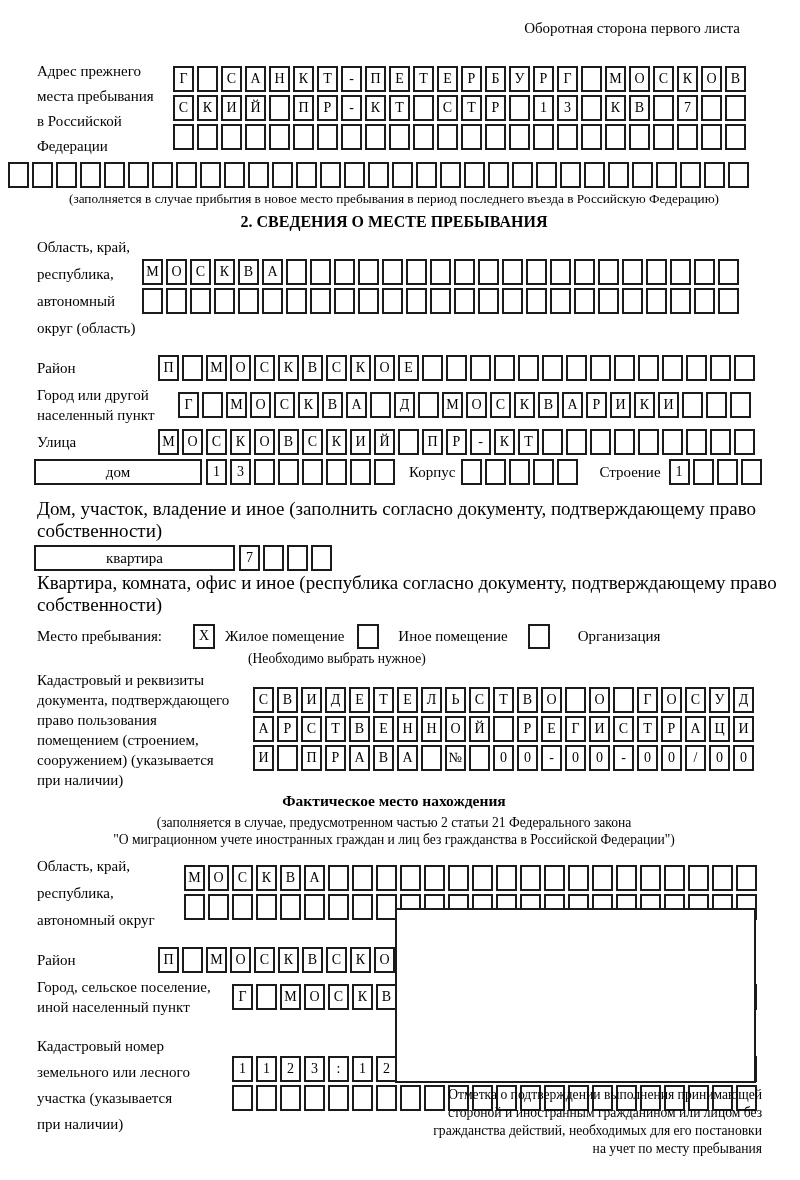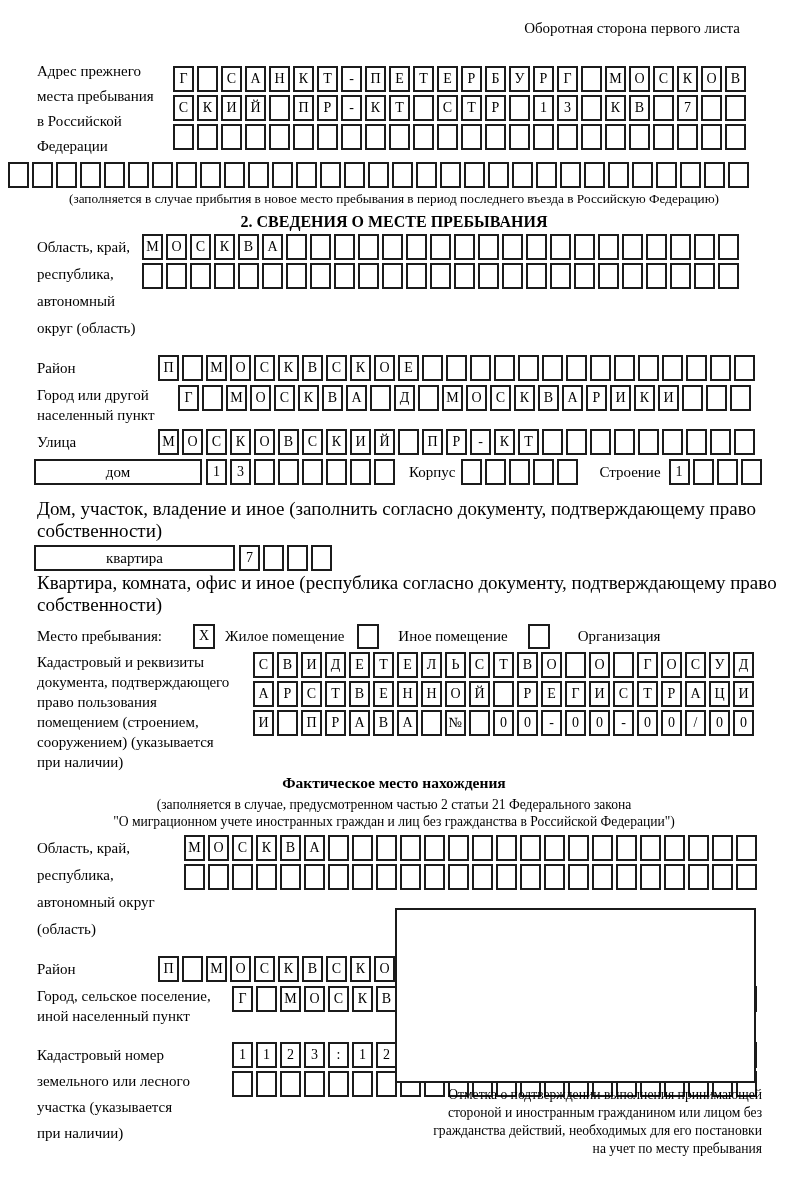--- a/index.html
+++ b/index.html
@@ -8,21 +8,21 @@
   .page{width:800px;height:1180px;box-sizing:border-box;padding:20px 20px 0 8px;position:relative;}
 
   .back-note{text-align:right;padding-right:40px;font-size:15px;}
 
   
   .cell{flex:0 0 auto;width:21px;height:26px;border:2px solid #1b1b1b;margin-right:3px;
         box-sizing:border-box;text-align:center;font-size:14px;line-height:21px;background:#fff;}
   .cellrow{display:flex;}
   .rowstack .cellrow{margin-bottom:3px;}
 
-  .field{display:flex;align-items:flex-start;}
+  .field{display:flex;align-items:center;}
   .flabel{flex:0 0 auto;box-sizing:border-box;padding-left:29px;font-size:15px;line-height:26px;}
   .lh25 div{line-height:25px;} .lh27 div{line-height:27px;} .lh20 div{line-height:20px;}
   .lh21 div{line-height:20px;} .lh26 div{line-height:26px;}
   .w165{width:165px;} .w134{width:134px;} .w150{width:150px;} .w170{width:170px;}
   .w245{width:245px;} .w176{width:176px;} .w224{width:224px;}
 
   .addr-block{display:flex;align-items:center;margin-top:22px;}
   .fullrow{margin-top:3px;}
 
   .note{font-size:13.3px;line-height:16px;margin-top:3px;}
@@ -391,20 +391,21 @@
 
   <div class="stayrow">
     <span>Место пребывания:</span>
     <span class="cbox g31">X</span>
     <span class="g10">Жилое помещение</span>
     <span class="cbox g13"></span>
     <span class="g19">Иное помещение</span>
     <span class="cbox g20"></span>
     <span class="g28">Организация</span>
   </div>
+  <div class="choose-note">(Необходимо выбрать нужное)</div>
 
   <div class="field mt3">
     <div class="flabel w245 lh21">
         <div>Кадастровый и реквизиты</div>
         <div>документа, подтверждающего</div>
         <div>право пользования</div>
         <div>помещением (строением,</div>
         <div>сооружением) (указывается</div>
         <div>при наличии)</div>
       </div>
@@ -485,21 +486,20 @@
   <div class="law-note">
       <div>(заполняется в случае, предусмотренном частью 2 статьи 21 Федерального закона</div>
       <div>"О миграционном учете иностранных граждан и лиц без гражданства в Российской Федерации")</div>
     </div>
 
   <div class="field mt5">
     <div class="flabel w176 lh27">
         <div>Область, край,</div>
         <div>республика,</div>
         <div>автономный округ</div>
-        <div>(область)</div>
       </div>
     <div class="rowstack">
       <div class="cellrow">
           <span class="cell">М</span>
           <span class="cell">О</span>
           <span class="cell">С</span>
           <span class="cell">К</span>
           <span class="cell">В</span>
           <span class="cell">А</span>
           <span class="cell"></span>

